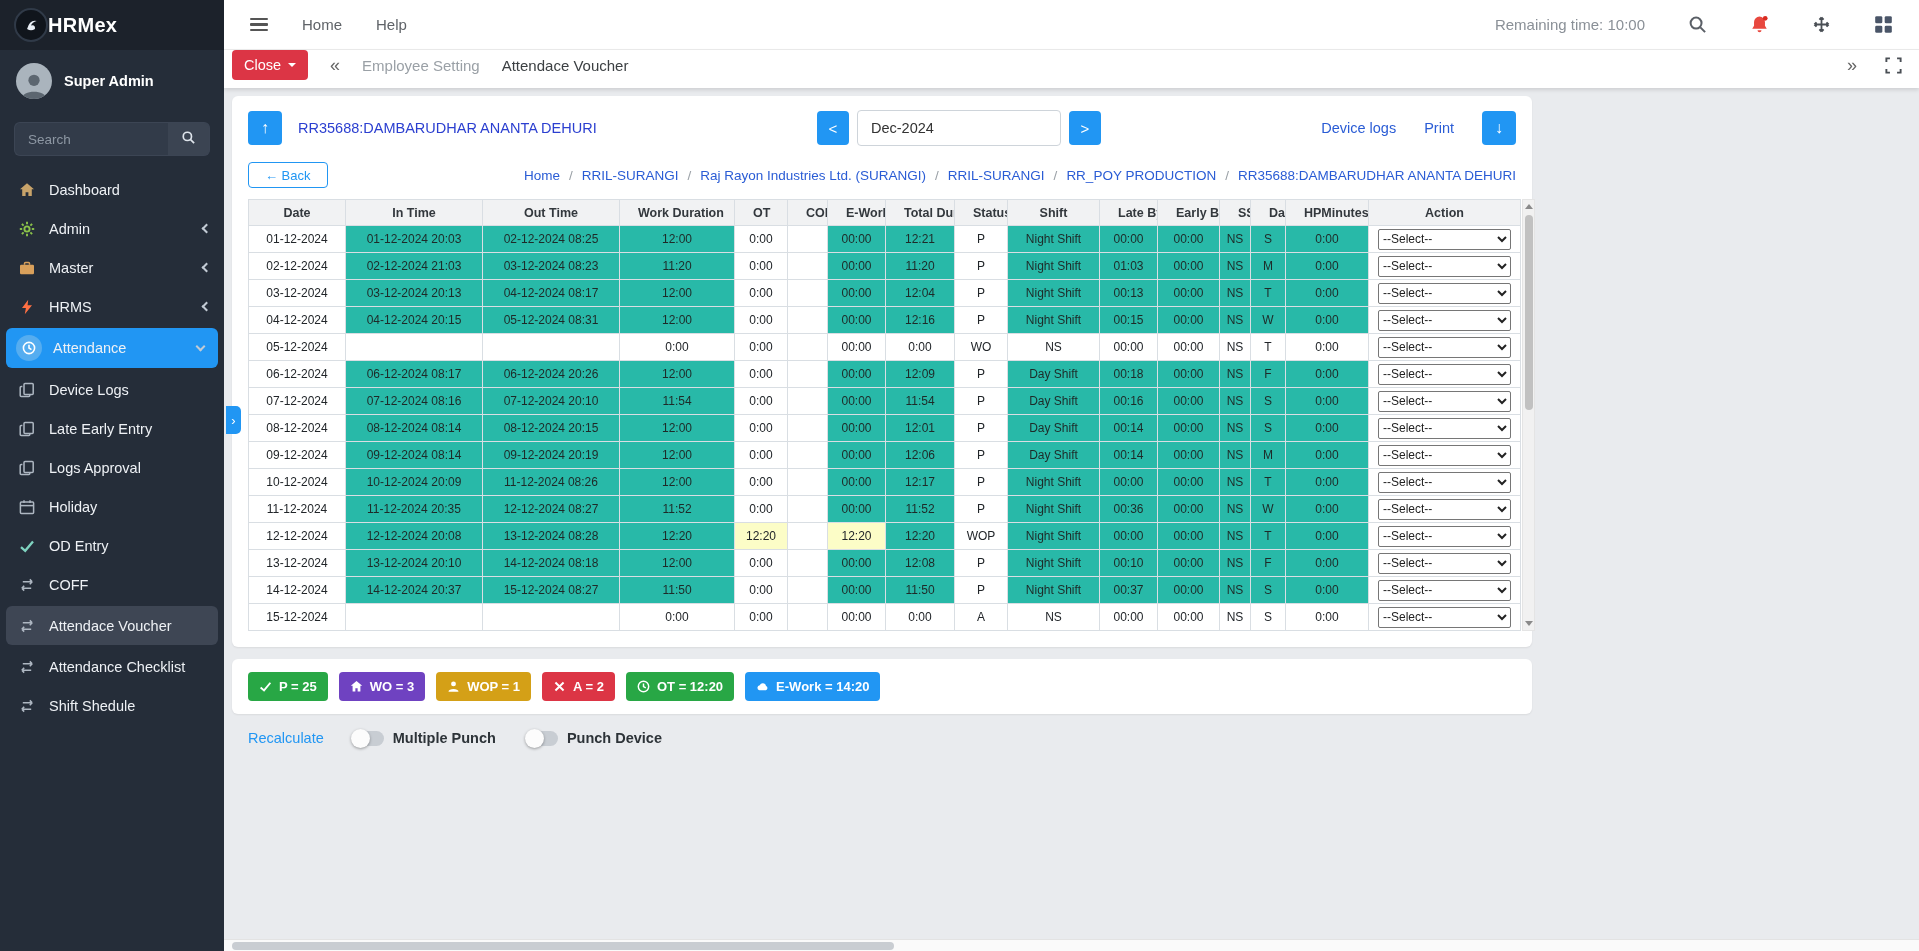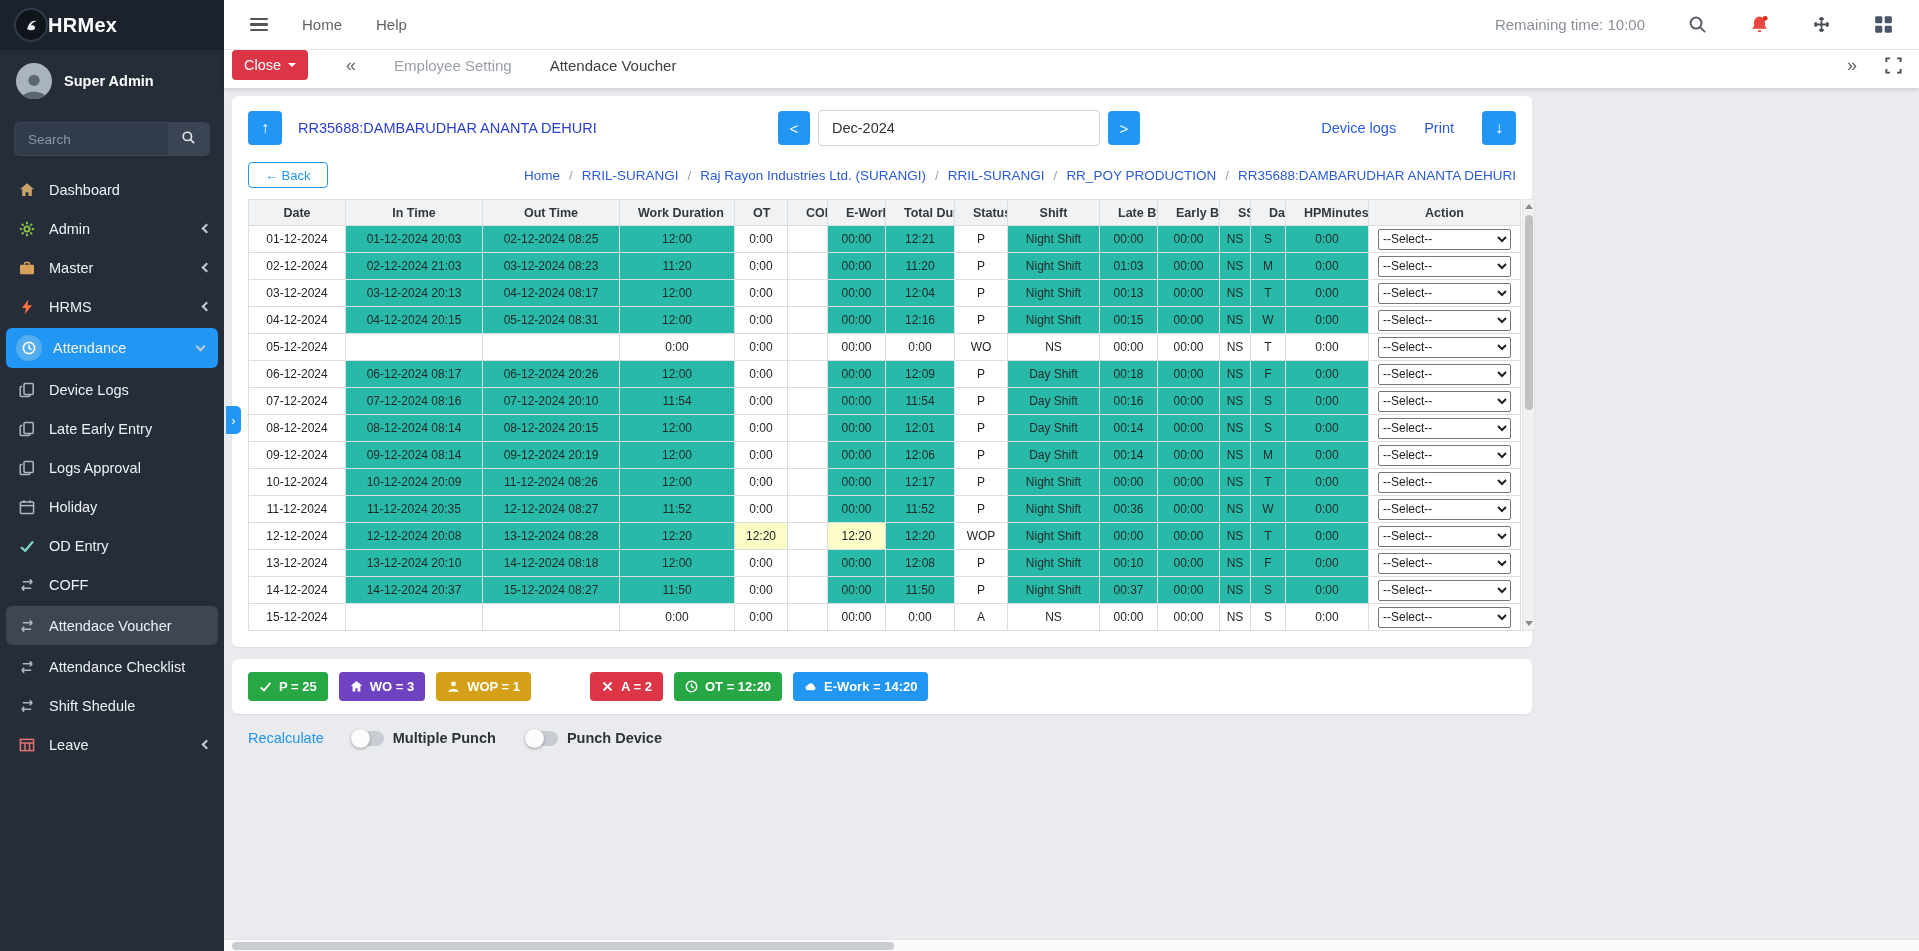--- a/index.html
+++ b/index.html
@@ -34,37 +34,37 @@
 
   .topbar { height:50px; flex:none; background:#fff; display:flex; align-items:center; gap:34px; padding:0 26px; border-bottom:1px solid #ececec; }
   .hamburger { display:flex; flex-direction:column; gap:3px; cursor:pointer; }
   .hamburger span { width:18px; height:2.4px; background:#555; border-radius:1px; }
   .top-link { color:#5f6368; font-size:15px; cursor:pointer; }
   .top-right { margin-left:auto; display:flex; align-items:center; gap:42px; }
   .remaining { color:#8a9097; font-size:15px; }
   .top-icon { width:20px; height:20px; display:flex; align-items:center; justify-content:center; cursor:pointer; }
   .top-icon svg { width:19px; height:19px; }
 
-  .tabbar { height:38px; flex:none; background:#fff; display:flex; align-items:center; gap:38px; padding:0 16px 8px 8px; box-shadow:0 2px 4px rgba(0,0,0,.12); position:relative; z-index:3;justify-content:flex-end; }
+  .tabbar { height:38px; flex:none; background:#fff; display:flex; align-items:center; gap:22px; padding:0 16px 8px 8px; box-shadow:0 2px 4px rgba(0,0,0,.12); position:relative; z-index:3;justify-content:flex-end; }
   .close-btn { background:#dc3545; color:#fff; border:none; border-radius:4px; height:30px; padding:0 12px; font-size:14.5px; display:flex; align-items:center; gap:7px; cursor:pointer; font-family:inherit; }
   .caret-down { width:0; height:0; border-left:4px solid transparent; border-right:4px solid transparent; border-top:4.5px solid #fff; }
   .dbl-chev { color:#666; font-size:18px; cursor:pointer; line-height:1; }
   .tab { font-size:15px; cursor:pointer; }
   .tab.inactive { color:#9aa0a6; }
   .tab.active { color:#3c4043; }
   .tab-right { margin-left:auto; display:flex; align-items:center; gap:26px; color:#555; }
 
   .content { flex:1; position:relative; padding:8px 0 0 8px; overflow:hidden; }
   .card { width:1300px; background:#fff; border-radius:6px; padding:14px 16px 16px; box-shadow:0 1px 2px rgba(0,0,0,.07); }
   .controls-row { display:flex; align-items:center; margin-bottom:16px; }
   .sq-btn { width:34px; height:34px; background:#2196f3; color:#fff; border:none; border-radius:4px; font-size:16px; display:flex; align-items:center; justify-content:center; cursor:pointer; flex:none; font-family:inherit; }
   .emp-link { color:#2b3fd0; font-size:14.5px; margin-left:16px; cursor:pointer; }
   .spacer { flex:1; }
   .month-group { display:flex; align-items:center; gap:8px; }
-  .month-input { width:282px; height:36px; border:1px solid #ced4da; border-radius:4px; padding:0 13px; font-size:14.5px; color:#333; font-family:inherit; }
+  .month-input { width:204px; height:36px; border:1px solid #ced4da; border-radius:4px; padding:0 13px; font-size:14.5px; color:#333; font-family:inherit; }
   .nav-btn { width:32px; height:34px; background:#2196f3; color:#fff; border:none; border-radius:4px; font-size:15px; cursor:pointer; font-family:inherit; }
   .right-links { display:flex; align-items:center; gap:28px; }
   .blue-link { color:#2a5cd5; font-size:14.5px; cursor:pointer; }
 
   .row2 { display:flex; align-items:center; margin-bottom:11px; }
   .back-btn { border:1px solid #2196f3; color:#2196f3; background:#fff; border-radius:4px; height:26px; padding:0 16px; font-size:13px; cursor:pointer; font-family:inherit; }
   .breadcrumb { margin-left:auto; display:flex; align-items:center; font-size:13.5px; flex-wrap:nowrap; }
   .bc-link { color:#2a5cd5; cursor:pointer; white-space:nowrap; }
   .bc-sep { color:#9aa0a6; margin:0 9px; }
 
@@ -259,32 +259,20 @@
         <span>Attendance Checklist</span>
       </div>
       <div class="side-item">
         <span class="side-icon" style="color: rgb(174, 183, 194);">
           <svg viewBox="0 0 16 16" fill="none" stroke="currentColor" stroke-width="1.6">
             <path d="M3.8 4.8 H13.2 M13.2 4.8 L10.8 2.4 M13.2 4.8 L10.8 7.2"></path>
             <path d="M12.2 11.2 H2.8 M2.8 11.2 L5.2 8.8 M2.8 11.2 L5.2 13.6"></path>
           </svg>
         </span>
         <span>Shift Shedule</span>
-      </div>
-      <div class="side-item">
-        <span class="side-icon" style="color: rgb(229, 115, 115);">
-          <svg viewBox="0 0 16 16" fill="none" stroke="currentColor" stroke-width="1.5">
-            <rect x="1.4" y="2.4" width="13.2" height="11.2"></rect>
-            <line x1="1.4" y1="6" x2="14.6" y2="6"></line>
-            <line x1="6" y1="6" x2="6" y2="13.6"></line>
-            <line x1="10.5" y1="6" x2="10.5" y2="13.6"></line>
-          </svg>
-        </span>
-        <span>Leave</span>
-        <span class="chev"></span>
       </div>
     </div>
 </div>
 
 <div class="main">
 
   <div class="topbar">
     <div class="hamburger">
         <span></span>
         <span></span>
@@ -723,21 +711,21 @@
         </div>
         <div class="badge" style="background: rgb(212, 160, 23);">
           <span style="color: rgb(255, 255, 255);">
             <svg viewBox="0 0 16 16">
               <circle cx="8" cy="4.8" r="3" fill="currentColor"></circle>
               <path d="M1.8 14.4 C1.8 9.8 14.2 9.8 14.2 14.4 Z" fill="currentColor"></path>
             </svg>
           </span>
           <span>WOP = 1</span>
         </div>
-        <div class="badge" style="background: rgb(220, 53, 69); margin-left: 48px;">
+        <div class="badge" style="background: rgb(220, 53, 69);">
           <span style="color: rgb(255, 255, 255);">
             <svg viewBox="0 0 16 16" stroke="currentColor" stroke-width="2.4" fill="none">
               <path d="M3 3 L13 13 M13 3 L3 13"></path>
             </svg>
           </span>
           <span>A = 2</span>
         </div>
         <div class="badge" style="background: rgb(40, 167, 69);">
           <span style="color: rgb(255, 255, 255);">
             <svg viewBox="0 0 16 16" fill="none" stroke="currentColor" stroke-width="1.8">

